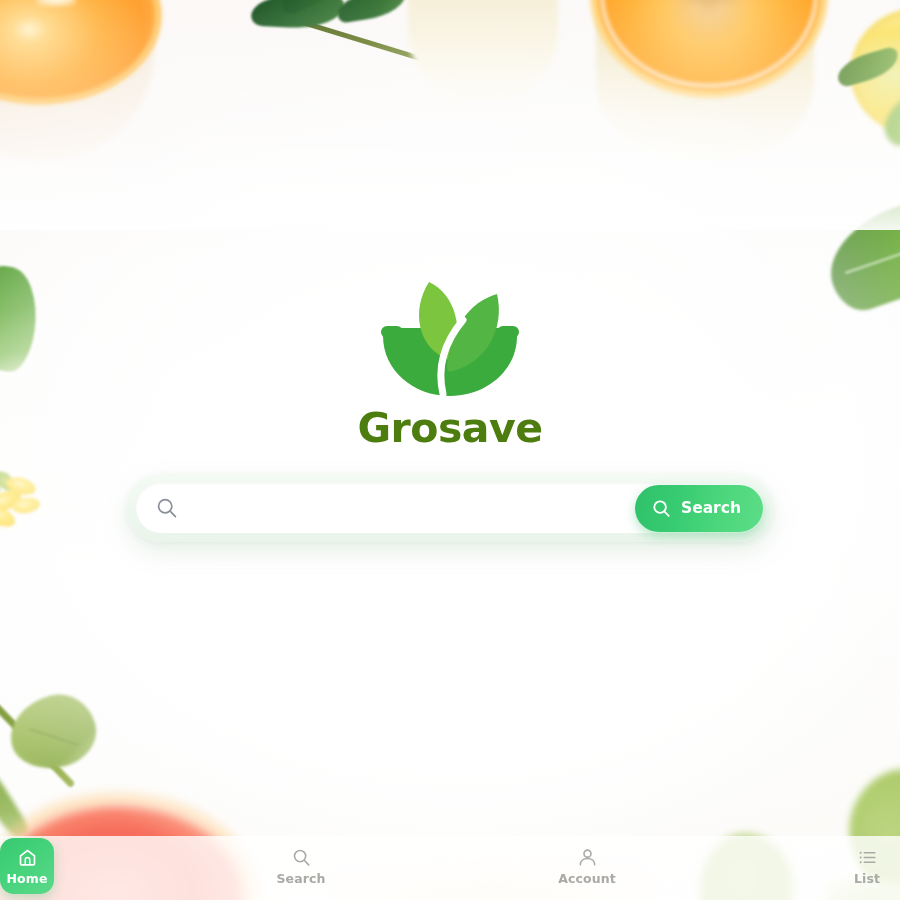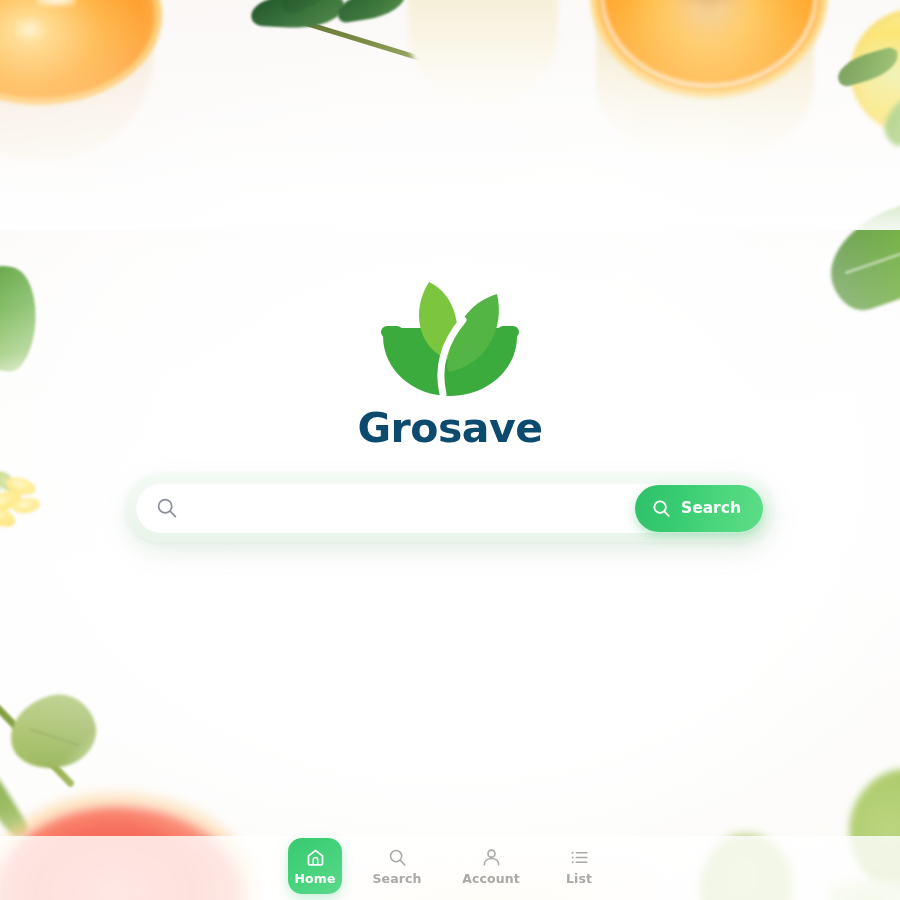--- a/index.html
+++ b/index.html
@@ -340,21 +340,21 @@
     align-items: center;
   }
 
   .logo-mark { width: 146px; height: 128px; display: block; }
 
   .logo-word {
     margin-top: 4px;
     font-size: 41px;
     font-weight: 700;
     letter-spacing: -0.5px;
-    color: #0c4a6e;
+    color: #4d7c0f;
     font-family: "DejaVu Sans", sans-serif;
   }
 
   
   .search-wrap {
     margin-top: 22px;
     width: 646px;
     height: 68px;
     border-radius: 34px;
     background: linear-gradient(180deg, #f4faf4 0%, #eef7ef 55%, #e9f4ea 100%);
@@ -426,21 +426,21 @@
     left: 0; right: 0; bottom: 0;
     height: 64px;
     background: rgba(255,255,255,.80);
   }
 
   .bottom-nav {
     position: absolute;
     left: 0; right: 0;
     bottom: 6px;
     display: flex;
-    justify-content: center;
+    justify-content: space-between;
     align-items: flex-start;
     gap: 16px;
     z-index: 5;
   }
 
   .nav-item {
     width: 66px;
     height: 56px;
     border-radius: 14px;
     display: flex;

